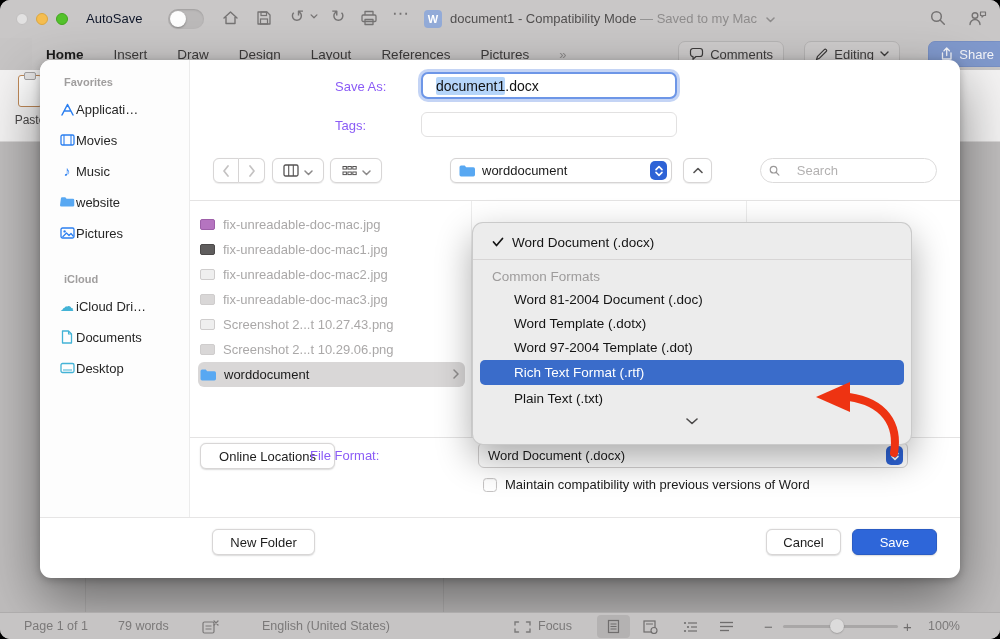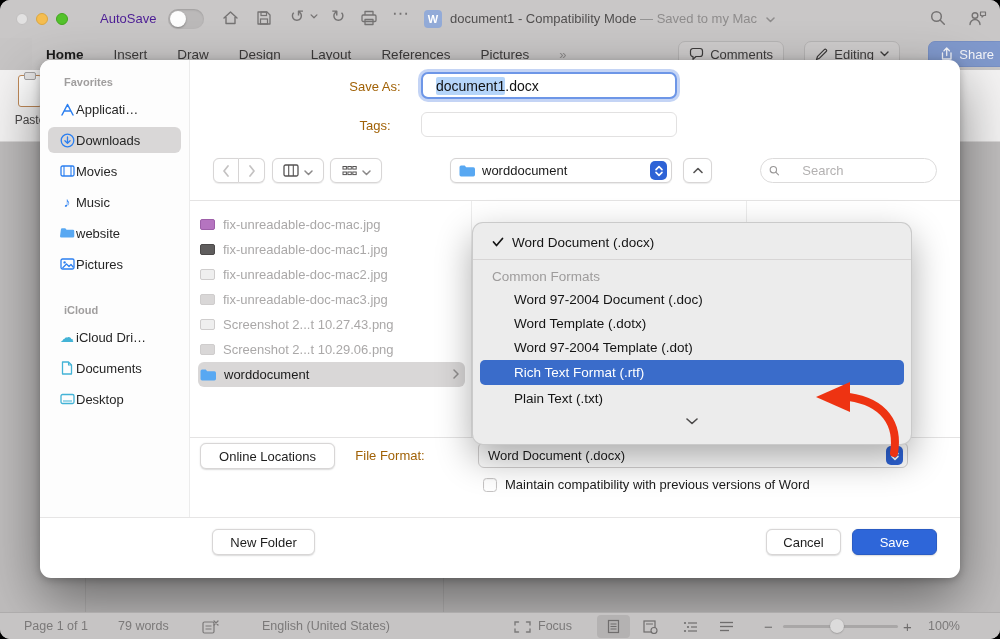--- a/index.html
+++ b/index.html
@@ -5,21 +5,21 @@
   * { margin:0; padding:0; box-sizing:border-box; }
   html,body { width:1000px; height:639px; background:#000; font-family:"Liberation Sans", sans-serif; }
   .window { position:relative; width:1000px; height:639px; border-radius:10px; overflow:hidden; background:#c7c5c5; }
 
   
   .titlebar { position:absolute; left:0; top:0; width:100%; height:38px; background:#c9c7c7; }
   .traffic { position:absolute; top:13px; width:12px; height:12px; border-radius:50%; }
   .t-close { left:16px;  background:#e2e1e1; border:1px solid #c2c0c0; }
   .t-min   { left:36px;  background:#f5bd4f; border:1px solid #dca73e; }
   .t-max   { left:56px;  background:#53c22b; border:1px solid #43a61f; }
-  .autosave-label { position:absolute; left:100px; top:11px; font-size:13px; color:#4c1d95; }
+  .autosave-label { position:absolute; left:86px; top:11px; font-size:13px; color:#0f172a; }
   .toggle { position:absolute; left:168px; top:9px; width:36px; height:20px; border-radius:10px; background:#bbb9b9; box-shadow:inset 0 1px 2px rgba(0,0,0,.15); }
   .toggle .knob { position:absolute; left:2px; top:2px; width:16px; height:16px; border-radius:50%; background:#fdfdfd; box-shadow:0 1px 2px rgba(0,0,0,.3); }
   .tb-icon { position:absolute; top:10px; color:#757373; display:flex; align-items:center; }
   .tb-text-icon { position:absolute; top:7px; color:#757373; font-size:17px; line-height:20px; }
   .doc-badge { position:absolute; left:424px; top:10px; width:18px; height:18px; border-radius:4px; background:#93abd8; color:#fff; font-size:11px; font-weight:bold; text-align:center; line-height:18px; }
   .win-title { position:absolute; left:450px; top:11px; font-size:13px; color:#514f4f; white-space:nowrap; }
   .win-title .sub { color:#8e8c8c; }
   .win-title .chev { display:inline-block; margin-left:5px; color:#8e8c8c; }
 
   
@@ -52,39 +52,39 @@
   .side-header { font-size:11px; font-weight:bold; color:#a09e9e; padding:0 16px; margin-bottom:8px; }
   .side-item { display:flex; align-items:center; gap:0; height:26px; margin-bottom:5px; padding:0 10px; border-radius:6px; font-size:13px; color:#262626; white-space:nowrap; overflow:hidden; }
   .side-item.selected { background:#d9d7d7; }
   .side-item .sicon { flex:0 0 18px; display:flex; justify-content:center; color:#2b7ff0; }
   .side-item .sicon.cyan { color:#43b3d6; }
   .side-gap { height:22px; }
   .glyph-icon { font-size:14px; line-height:14px; }
 
   
   .main { position:absolute; left:150px; top:0; right:0; height:100%; }
-  .form-label { position:absolute; font-size:13px; color:#a16207; text-align:center; width:80px; }
+  .form-label { position:absolute; font-size:13px; color:#8b5cf6; text-align:left; width:80px; }
   .saveas-input { position:absolute; left:231px; top:12px; width:256px; height:27px; background:#fff; border:2px solid #6d96e7; border-radius:7px; box-shadow:0 0 0 3px rgba(125,160,232,.45); font-size:14px; display:flex; align-items:center; padding:0 13px; color:#111; }
   .saveas-input .sel { background:#b5d5fa; border-radius:2px; padding:1px 0; }
   .tags-input { position:absolute; left:231px; top:52px; width:256px; height:25px; border:1px solid #e2e1e1; border-radius:6px; background:#fff; }
 
   
   .btool { position:absolute; top:98px; height:25px; }
   .seg { display:flex; }
   .tool-btn { height:25px; background:#fff; border:1px solid #d8d6d6; display:flex; align-items:center; justify-content:center; gap:5px; color:#555353; box-shadow:0 .5px 1px rgba(0,0,0,.08); }
   .nav-group { left:23px; position:absolute; }
   .nav-group .tool-btn { width:26px; color:#c4c2c2; }
   .nav-group .tool-btn:first-child { border-radius:6px 0 0 6px; }
   .nav-group .tool-btn:last-child  { border-radius:0 6px 6px 0; border-left:none; }
   .view-btn { position:absolute; width:52px; border-radius:6px; }
   .chev-muted { color:#8b8989; }
   .loc-select { position:absolute; left:260px; top:98px; width:222px; height:25px; background:#fff; border:1px solid #d6d4d4; border-radius:6px; display:flex; align-items:center; padding:0 4px 0 8px; gap:7px; font-size:13px; color:#1b1b1b; box-shadow:0 .5px 1px rgba(0,0,0,.08); }
   .stepper { margin-left:auto; width:17px; height:19px; border-radius:5px; background:#2e63d6; display:flex; align-items:center; justify-content:center; }
   .collapse-btn { position:absolute; left:493px; top:98px; width:29px; border-radius:6px; }
-  .search-field { position:absolute; left:570px; top:98px; width:177px; height:25px; border:1px solid #dcdbdb; border-radius:13px; background:#fff; display:flex; align-items:center; padding:0 8px; gap:23px; color:#9a9898; }
+  .search-field { position:absolute; left:570px; top:98px; width:177px; height:25px; border:1px solid #dcdbdb; border-radius:13px; background:#fff; display:flex; align-items:center; padding:0 8px; gap:17px; color:#9a9898; }
   .search-field input { border:none; outline:none; width:100%; font-size:13px; color:#333; background:transparent; font-family:"Liberation Sans",sans-serif; }
   .search-field input::placeholder { color:#b3b1b1; }
 
   
   .browser-top { position:absolute; left:0; top:140px; right:0; height:1px; background:#e4e3e3; }
   .browser-bottom { position:absolute; left:0; top:377px; right:0; height:1px; background:#e4e3e3; }
   .col-divider { position:absolute; top:141px; width:1px; height:236px; background:#ececec; }
   .file-list { position:absolute; left:0; top:152px; width:281px; }
   .file-row { display:flex; align-items:center; gap:8px; height:25px; padding:0 6px 0 10px; font-size:13px; color:#aaa8a8; white-space:nowrap; overflow:hidden; }
   .file-row.selected { background:#d9d7d7; border-radius:6px; margin:0 6px 0 8px; padding-left:2px; color:#1c1c1c; }
@@ -247,29 +247,20 @@
       <div class="side-header">Favorites</div>
 
       <div class="side-item">
         <span class="sicon">
             <svg width="15" height="13" viewBox="0 0 15 13">
               <path d="M2 12 L7.5 1.5 L13 12 M4.3 8 h6.4" fill="none" stroke="currentColor" stroke-width="1.5" stroke-linecap="round" stroke-linejoin="round"></path>
             </svg>
           </span>
         <span>Applicati…</span>
       </div>
-      <div class="side-item selected">
-        <span class="sicon">
-            <svg width="15" height="15" viewBox="0 0 15 15">
-              <circle cx="7.5" cy="7.5" r="6.3" fill="none" stroke="currentColor" stroke-width="1.3"></circle>
-              <path d="M7.5 4 v6 M4.9 7.8 L7.5 10.4 L10.1 7.8" fill="none" stroke="currentColor" stroke-width="1.3" stroke-linecap="round" stroke-linejoin="round"></path>
-            </svg>
-          </span>
-        <span>Downloads</span>
-      </div>
       <div class="side-item">
         <span class="sicon">
             <svg width="15" height="12" viewBox="0 0 15 12">
               <rect x="1" y="1" width="13" height="10" rx="1.5" fill="none" stroke="currentColor" stroke-width="1.3"></rect>
               <line x1="4" y1="1" x2="4" y2="11" stroke="currentColor" stroke-width="1.1"></line>
               <line x1="11" y1="1" x2="11" y2="11" stroke="currentColor" stroke-width="1.1"></line>
             </svg>
           </span>
         <span>Movies</span>
       </div>
@@ -473,21 +464,21 @@
   <div class="menu">
     <div class="mrow mrow-check">
       <svg width="12" height="10" viewBox="0 0 12 10">
           <polyline points="1.5,5 4.5,8.5 10.5,1.5" fill="none" stroke="#141414" stroke-width="1.7" stroke-linecap="round" stroke-linejoin="round"></polyline>
         </svg>
       <span>Word Document (.docx)</span>
     </div>
     <div class="menu-divider"></div>
     <div class="menu-header">Common Formats</div>
     <div class="mrow">
-        <span>Word 97-2004 Document (.doc)</span>
+        <span>Word 81-2004 Document (.doc)</span>
       </div>
     <div class="mrow">
         <span>Word Template (.dotx)</span>
       </div>
     <div class="mrow">
         <span>Word 97-2004 Template (.dot)</span>
       </div>
     <div class="mrow highlight">
         <span>Rich Text Format (.rtf)</span>
       </div>

